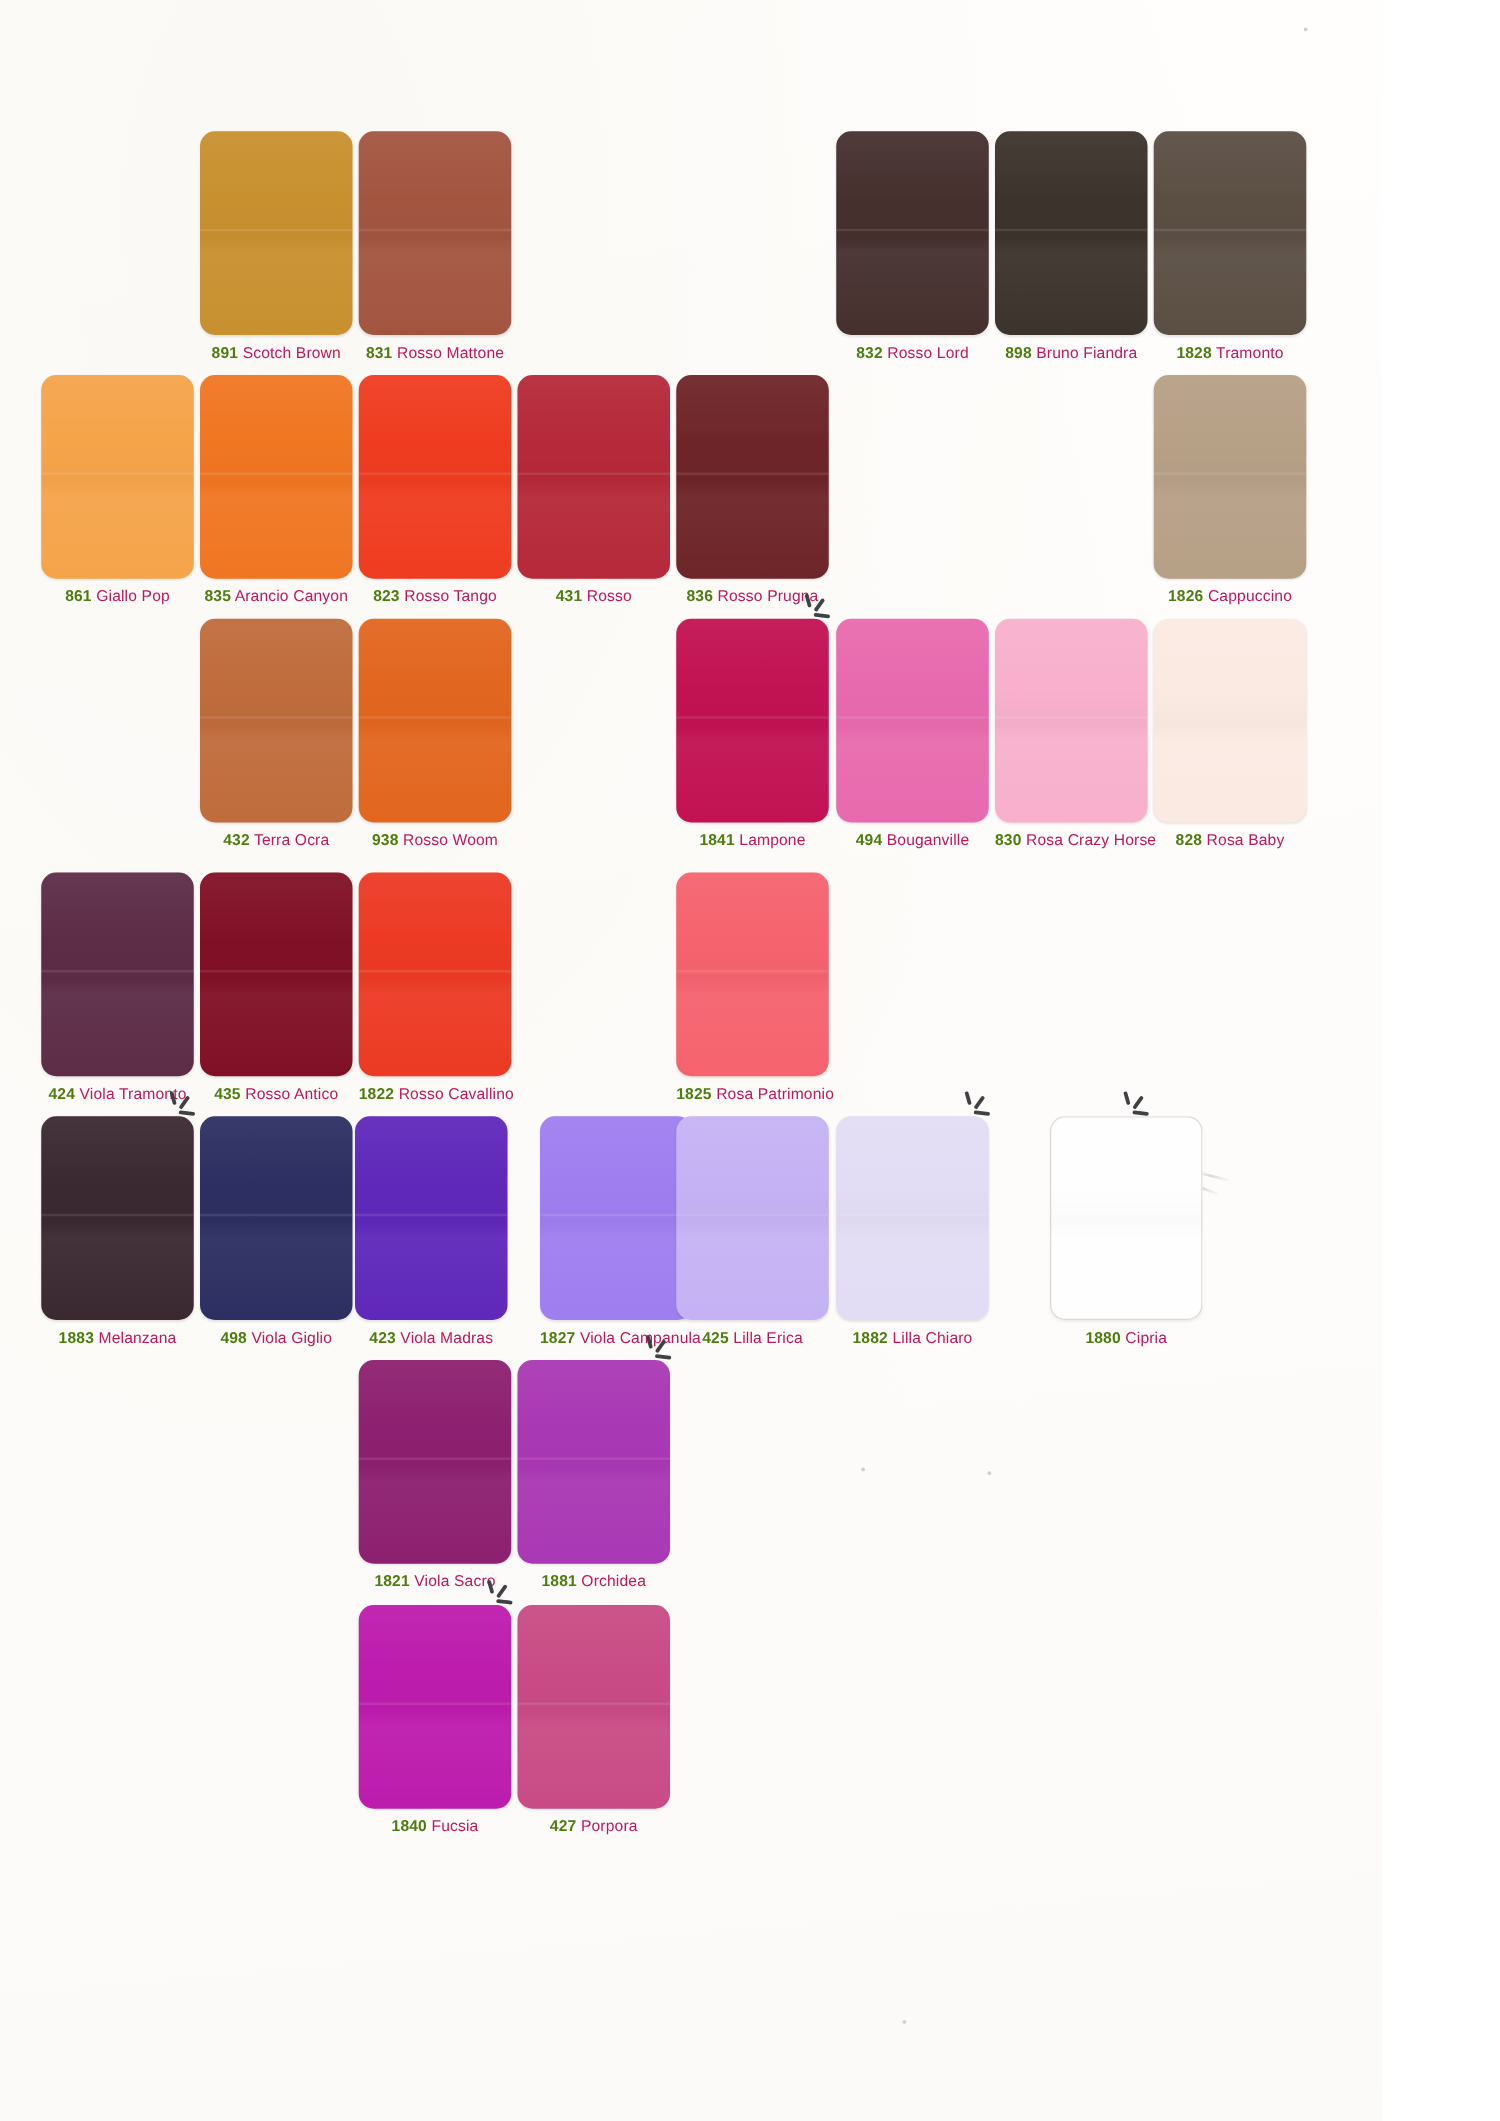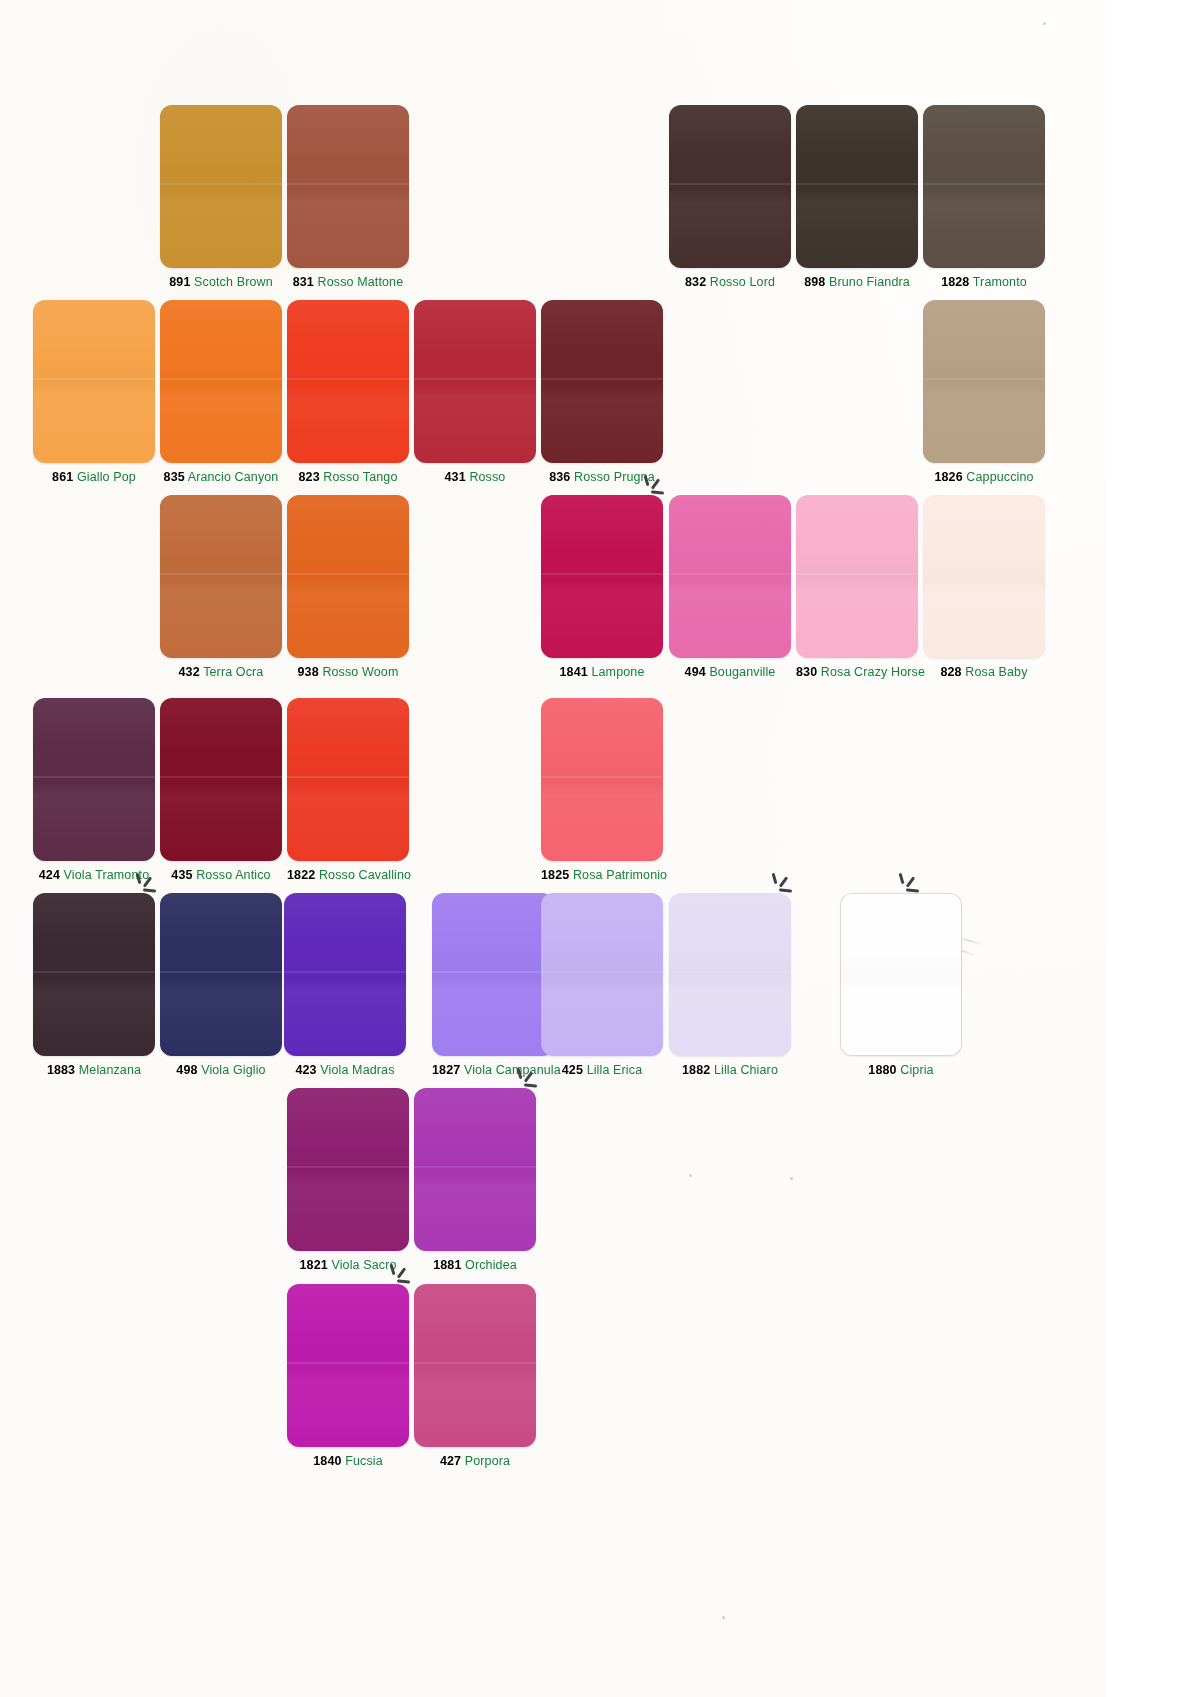--- a/index.html
+++ b/index.html
@@ -71,26 +71,26 @@
   .label {
     margin-top: 7px;
     text-align: center;
     font-size: 12.5px;
     color: #3b3b3d;
     white-space: nowrap;
     letter-spacing: 0.01em;
   }
   .label .code {
     font-weight: 700;
-    color: #000000;
+    color: #4d7c0f;
     margin-top: 11px;
   }
   .label .name {
     font-weight: 400;
-    color: #15803d;
+    color: #be185d;
     margin-top: 12px;
   }
   .marker {
     position: absolute;
     width: 26px;
     height: 22px;
     top: -20px;
     left: 100px;
     pointer-events: none;
   }

